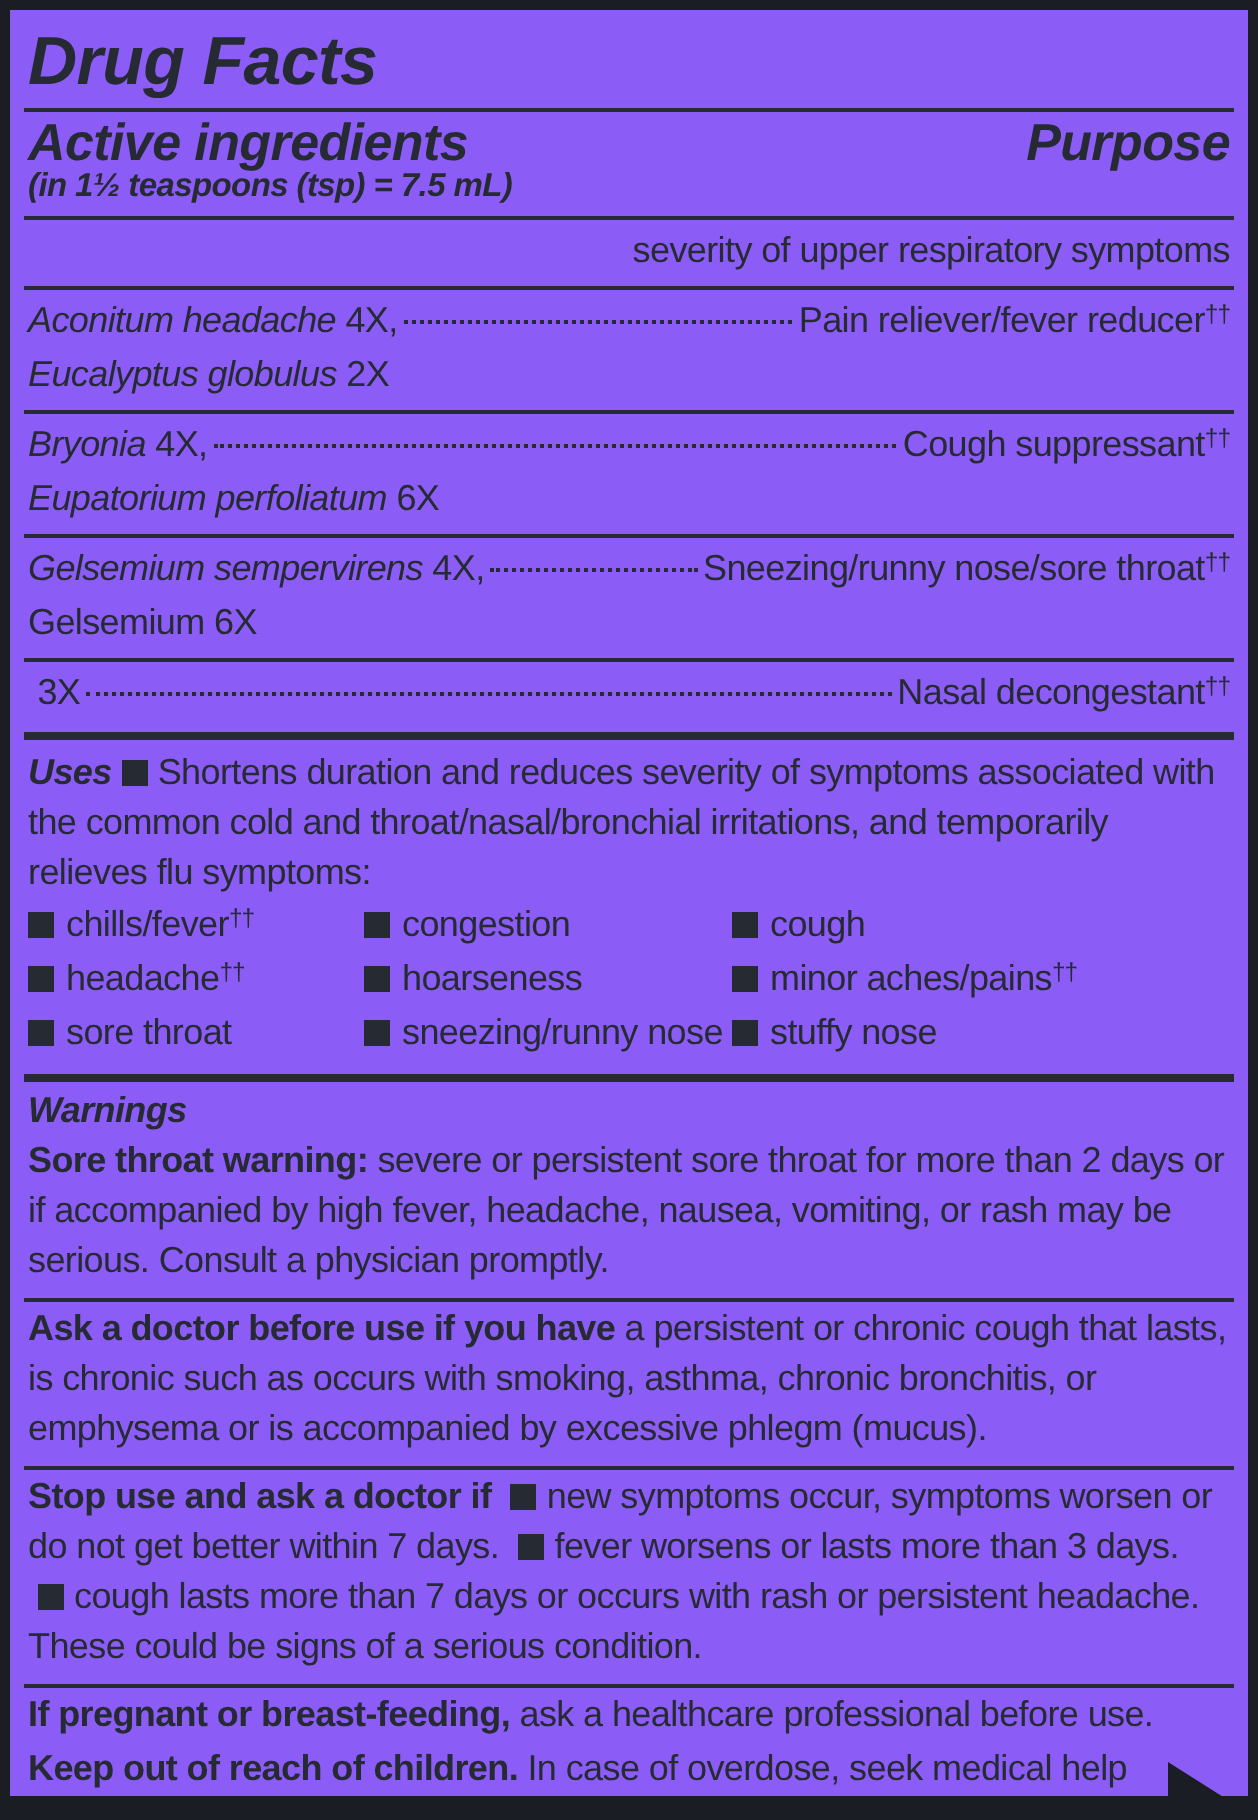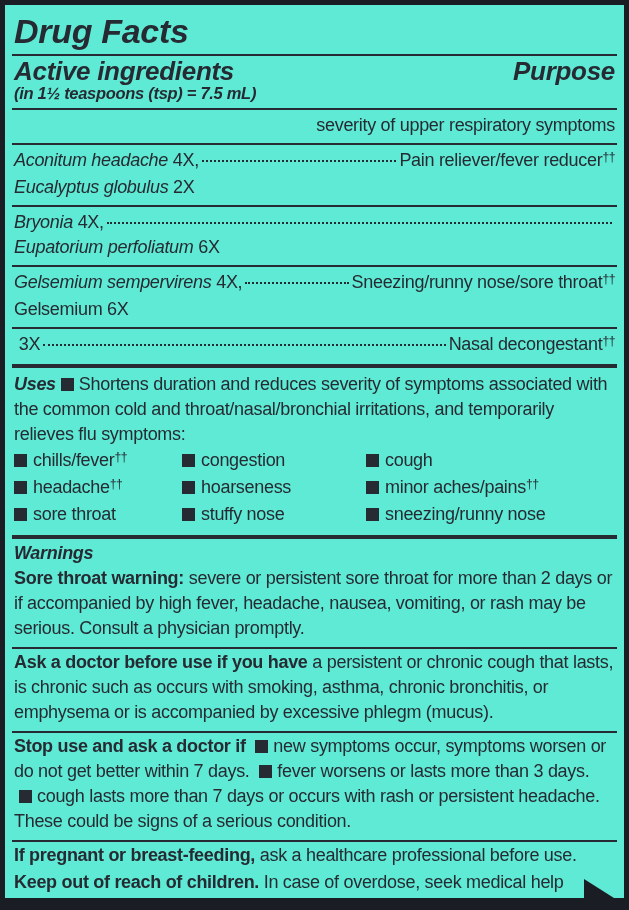--- a/index.html
+++ b/index.html
@@ -2,21 +2,21 @@
 <html><head>
 <meta charset="utf-8">
 <style>
   html,body{margin:0;padding:0;background:#fff;}
   .label{
     position:relative;
     width:629px;height:910px;
     box-sizing:border-box;
     border:5px solid #1a1d23;
     border-bottom-width:12px;
-    background:#5eead4;
+    background:#8b5cf6;
     color:#262b33;
     font-family:"Liberation Sans",sans-serif;
     letter-spacing:-0.3px;
     overflow:hidden;
   }
   .inner{padding:0 7px;}
   .rule{height:2px;background:#262b33;margin:0;border:0;}
   .rule.thick{height:4px;}
   .title{
     font-size:34px;font-weight:bold;font-style:italic;
@@ -85,20 +85,21 @@
         <span class="ital">Eucalyptus globulus</span><span class="pot"> 2X</span>
       </div>
     </div>
     <div class="rule"></div>
 
     <div class="ing">
       <div class="l1">
         <span class="ital">Bryonia</span>
           <span class="pot"> 4X,</span>
         <span class="leader"></span>
+        <span class="purpose"><span> Cough suppressant</span><span class="sup">††</span></span>
       </div>
       <div>
         <span class="ital">Eupatorium perfoliatum</span><span class="pot"> 6X</span>
       </div>
     </div>
     <div class="rule"></div>
 
     <div class="ing">
       <div class="l1">
         <span class="ital">Gelsemium sempervirens</span>
@@ -124,22 +125,22 @@
     <div class="sect">
       <span class="lead ital">Uses</span><span class="sq mid"></span><span>Shortens duration and reduces severity of symptoms associated with the common cold and throat/nasal/bronchial irritations, and temporarily relieves flu symptoms:</span>
       <div class="bullets">
         <span class="b"><span class="sq"></span><span>chills/fever</span><span class="sup">††</span></span>
         <span class="b"><span class="sq"></span><span>congestion</span><span class="sup"></span></span>
         <span class="b"><span class="sq"></span><span>cough</span><span class="sup"></span></span>
         <span class="b"><span class="sq"></span><span>headache</span><span class="sup">††</span></span>
         <span class="b"><span class="sq"></span><span>hoarseness</span><span class="sup"></span></span>
         <span class="b"><span class="sq"></span><span>minor aches/pains</span><span class="sup">††</span></span>
         <span class="b"><span class="sq"></span><span>sore throat</span><span class="sup"></span></span>
+        <span class="b"><span class="sq"></span><span>sneezing/runny nose</span><span class="sup"></span></span>
         <span class="b"><span class="sq"></span><span>stuffy nose</span><span class="sup"></span></span>
-        <span class="b"><span class="sq"></span><span>sneezing/runny nose</span><span class="sup"></span></span>
       </div>
     </div>
     <div class="rule thick"></div>
 
     <div class="w-head">Warnings</div>
 
     <p class="para"><span class="lead">Sore throat warning:</span><span> severe or persistent sore throat for more than 2 days or if accompanied by high fever, headache, nausea, vomiting, or rash may be serious. Consult a physician promptly.</span></p>
     <div class="rule"></div>
 
     <p class="para"><span class="lead">Ask a doctor before use if you have</span><span> a persistent or chronic cough that lasts, is chronic such as occurs with smoking, asthma, chronic bronchitis, or emphysema or is accompanied by excessive phlegm (mucus).</span></p>

